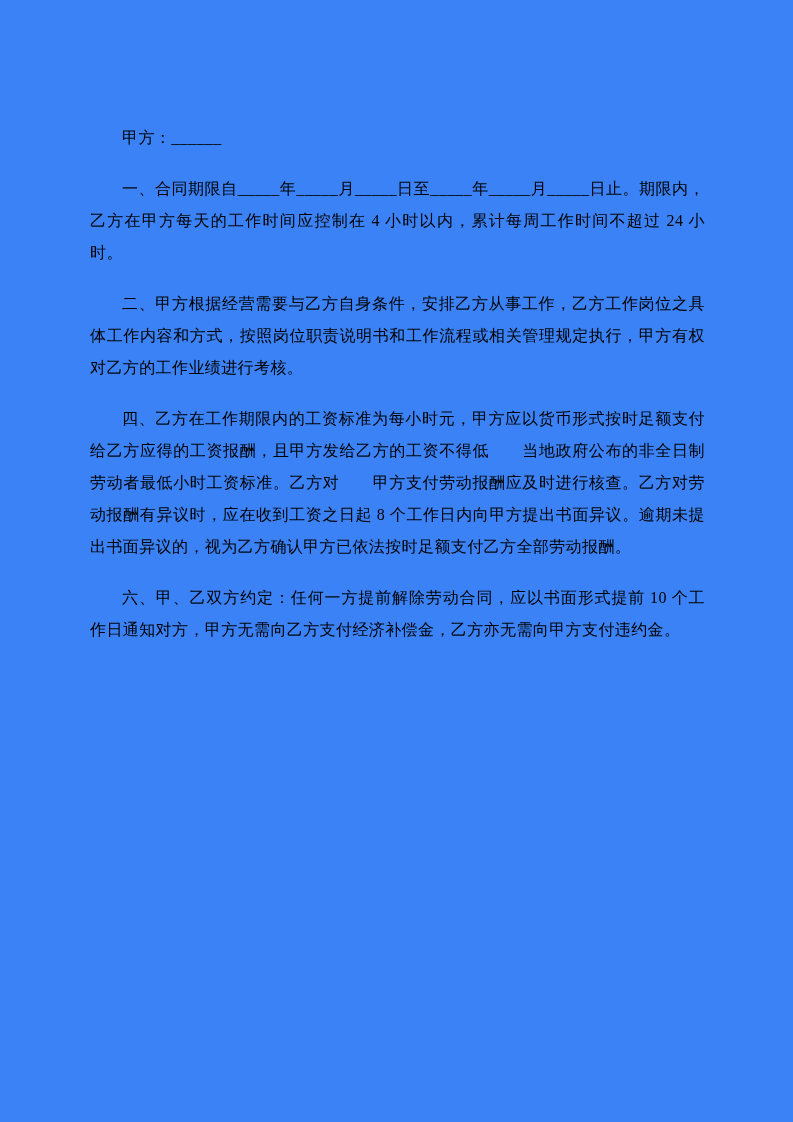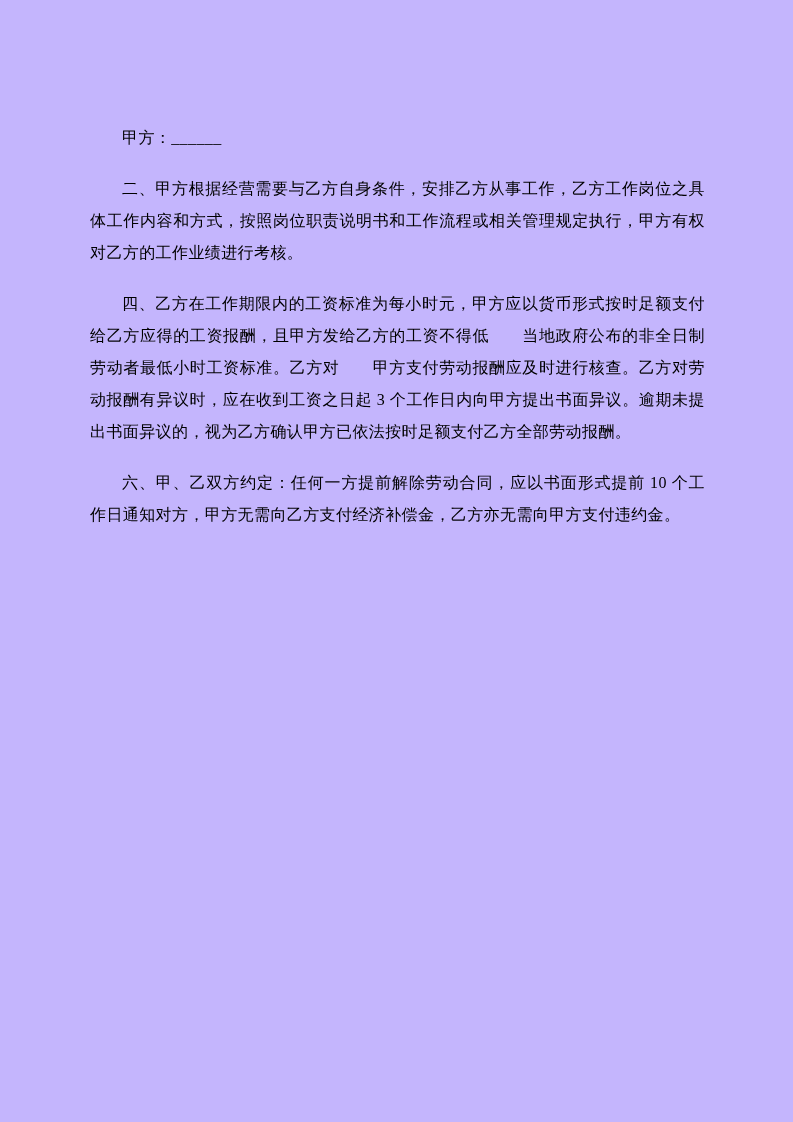--- a/index.html
+++ b/index.html
@@ -5,21 +5,21 @@
   html, body {
     margin: 0;
     padding: 0;
     background: #ffffff;
   }
   .page {
     position: relative;
     width: 793px;
     height: 1122px;
     margin: 0 auto;
-    background: #c4b5fd;
+    background: #3b82f6;
     box-sizing: border-box;
     padding: 122px 88px 60px 90px;
     font-family: "Liberation Serif", "DejaVu Serif", serif;
     color: #000000;
     overflow: hidden;
   }
   .page p {
     margin: 0 0 19px 0;
     font-size: 16px;
     line-height: 32px;
@@ -27,16 +27,17 @@
     text-align: justify;
     letter-spacing: 0.4px;
     word-break: break-all;
   }
 </style>
 </head>
 <body>
 
 <div class="page">
   <p>甲方：______</p>
+  <p>一、合同期限自_____年_____月_____日至_____年_____月_____日止。期限内，乙方在甲方每天的工作时间应控制在 4 小时以内，累计每周工作时间不超过 24 小时。</p>
   <p>二、甲方根据经营需要与乙方自身条件，安排乙方从事工作，乙方工作岗位之具体工作内容和方式，按照岗位职责说明书和工作流程或相关管理规定执行，甲方有权对乙方的工作业绩进行考核。</p>
-  <p>四、乙方在工作期限内的工资标准为每小时元，甲方应以货币形式按时足额支付给乙方应得的工资报酬，且甲方发给乙方的工资不得低　　当地政府公布的非全日制劳动者最低小时工资标准。乙方对　　甲方支付劳动报酬应及时进行核查。乙方对劳动报酬有异议时，应在收到工资之日起 3 个工作日内向甲方提出书面异议。逾期未提出书面异议的，视为乙方确认甲方已依法按时足额支付乙方全部劳动报酬。</p>
+  <p>四、乙方在工作期限内的工资标准为每小时元，甲方应以货币形式按时足额支付给乙方应得的工资报酬，且甲方发给乙方的工资不得低　　当地政府公布的非全日制劳动者最低小时工资标准。乙方对　　甲方支付劳动报酬应及时进行核查。乙方对劳动报酬有异议时，应在收到工资之日起 8 个工作日内向甲方提出书面异议。逾期未提出书面异议的，视为乙方确认甲方已依法按时足额支付乙方全部劳动报酬。</p>
   <p>六、甲、乙双方约定：任何一方提前解除劳动合同，应以书面形式提前 10 个工作日通知对方，甲方无需向乙方支付经济补偿金，乙方亦无需向甲方支付违约金。</p>
 </div>
 
 </body></html>

